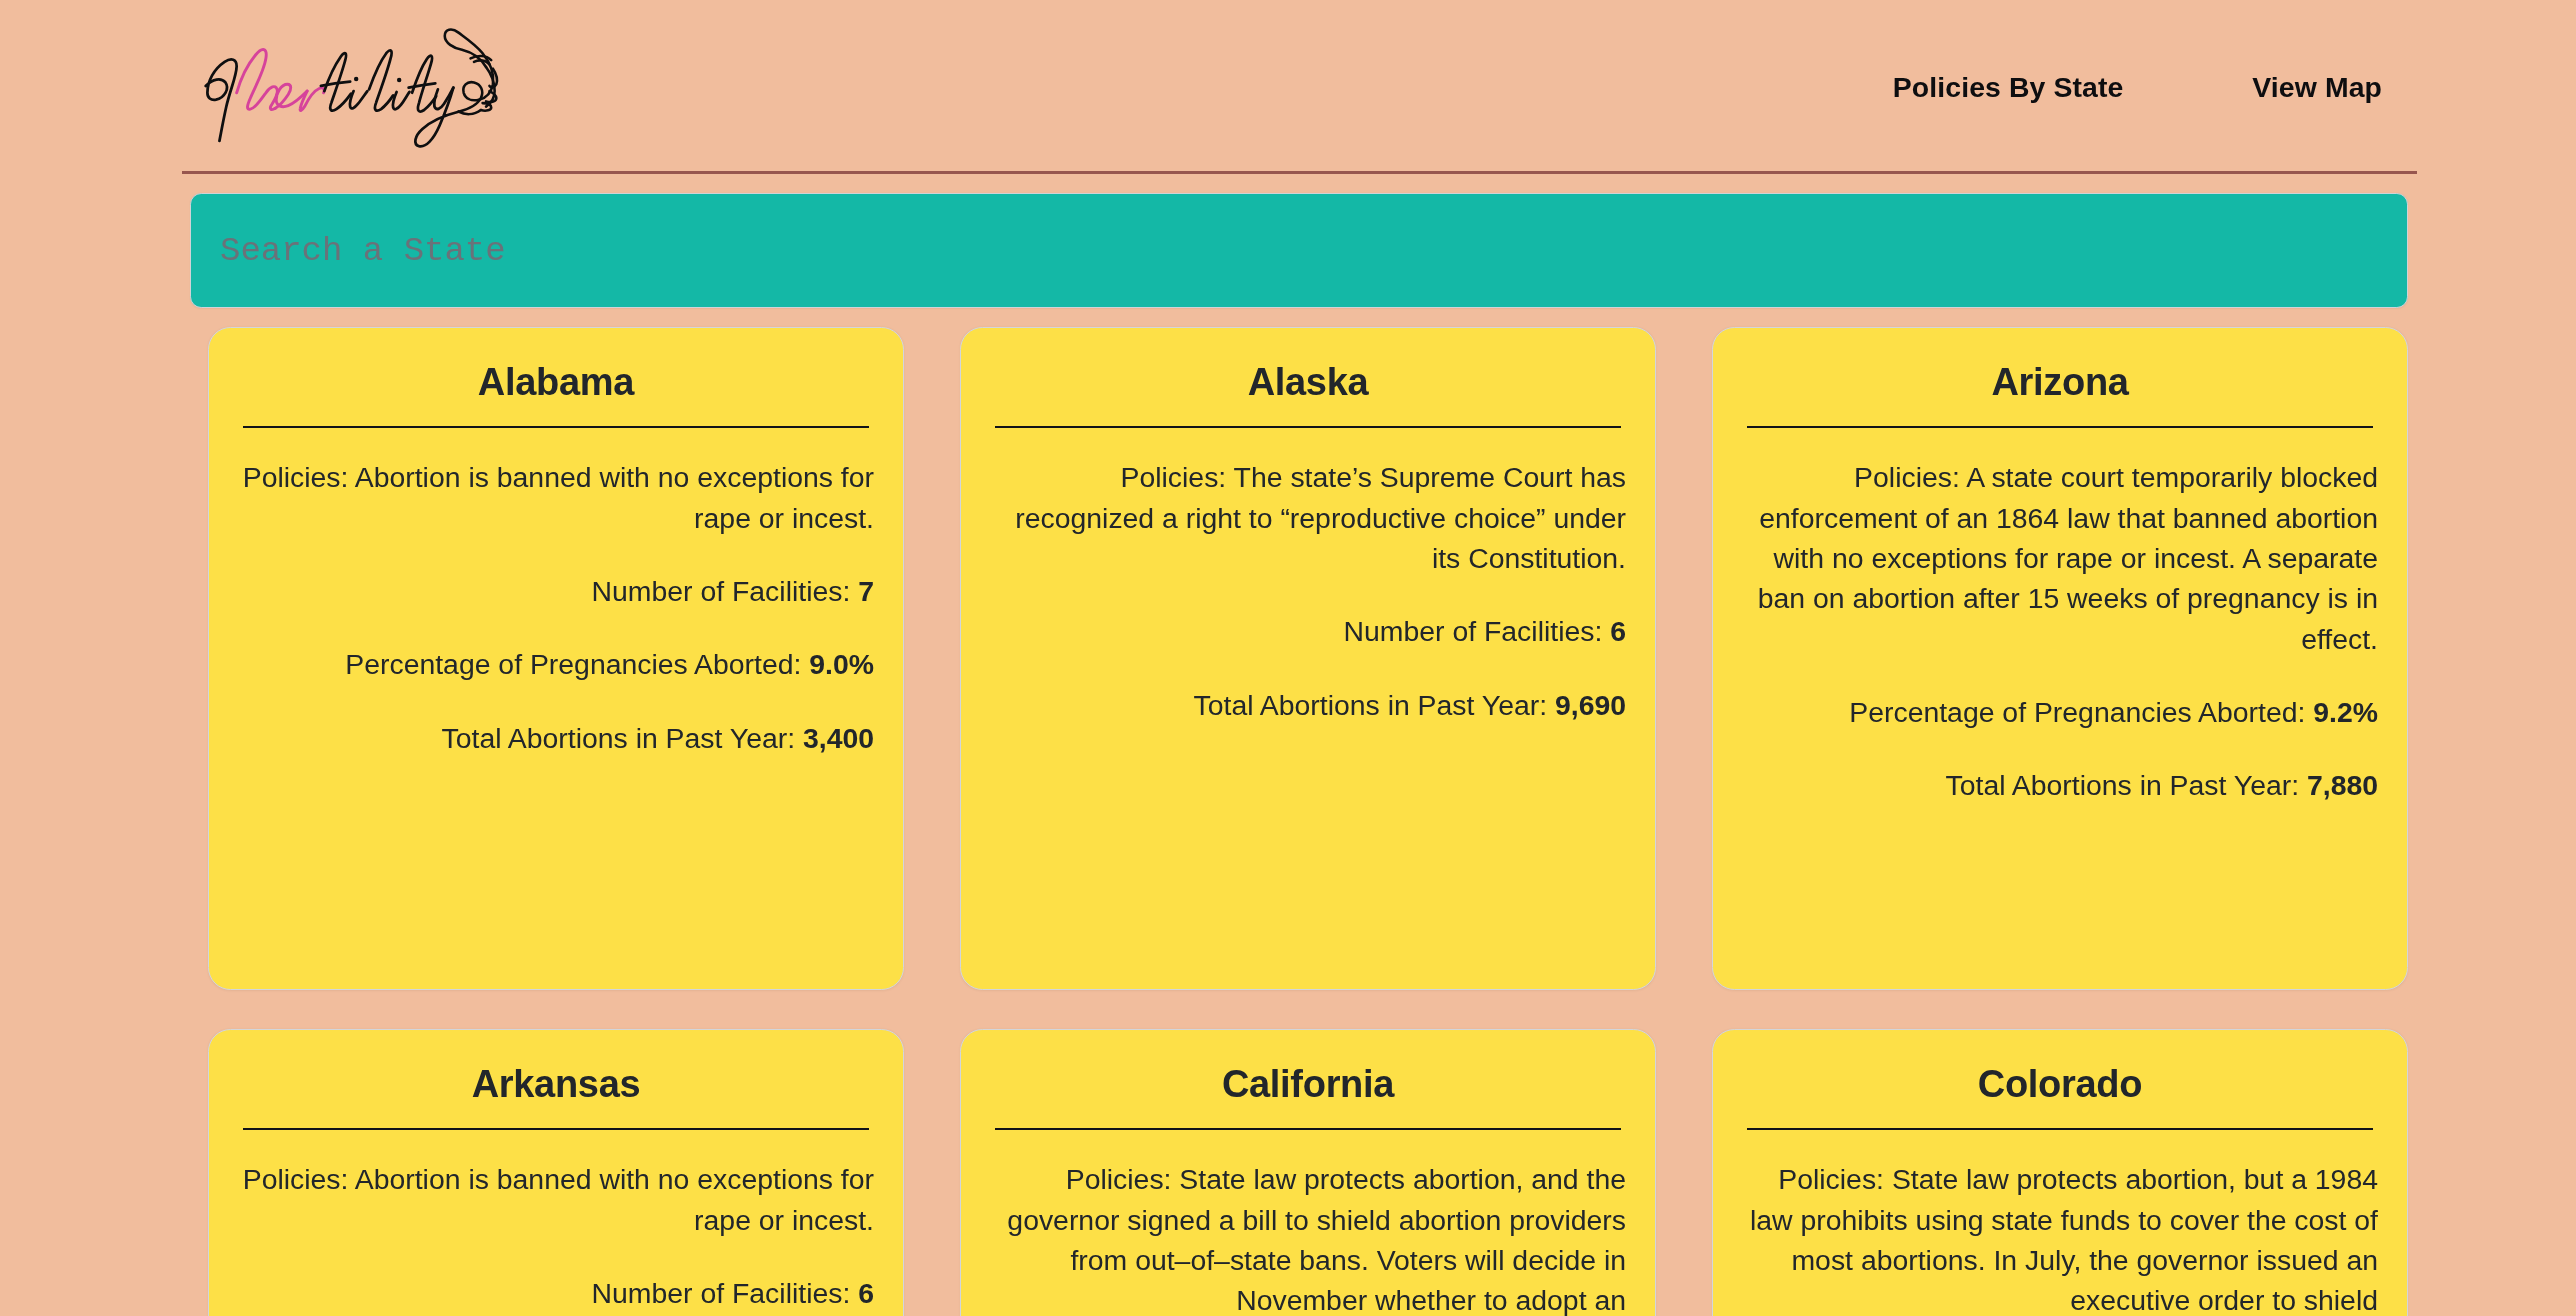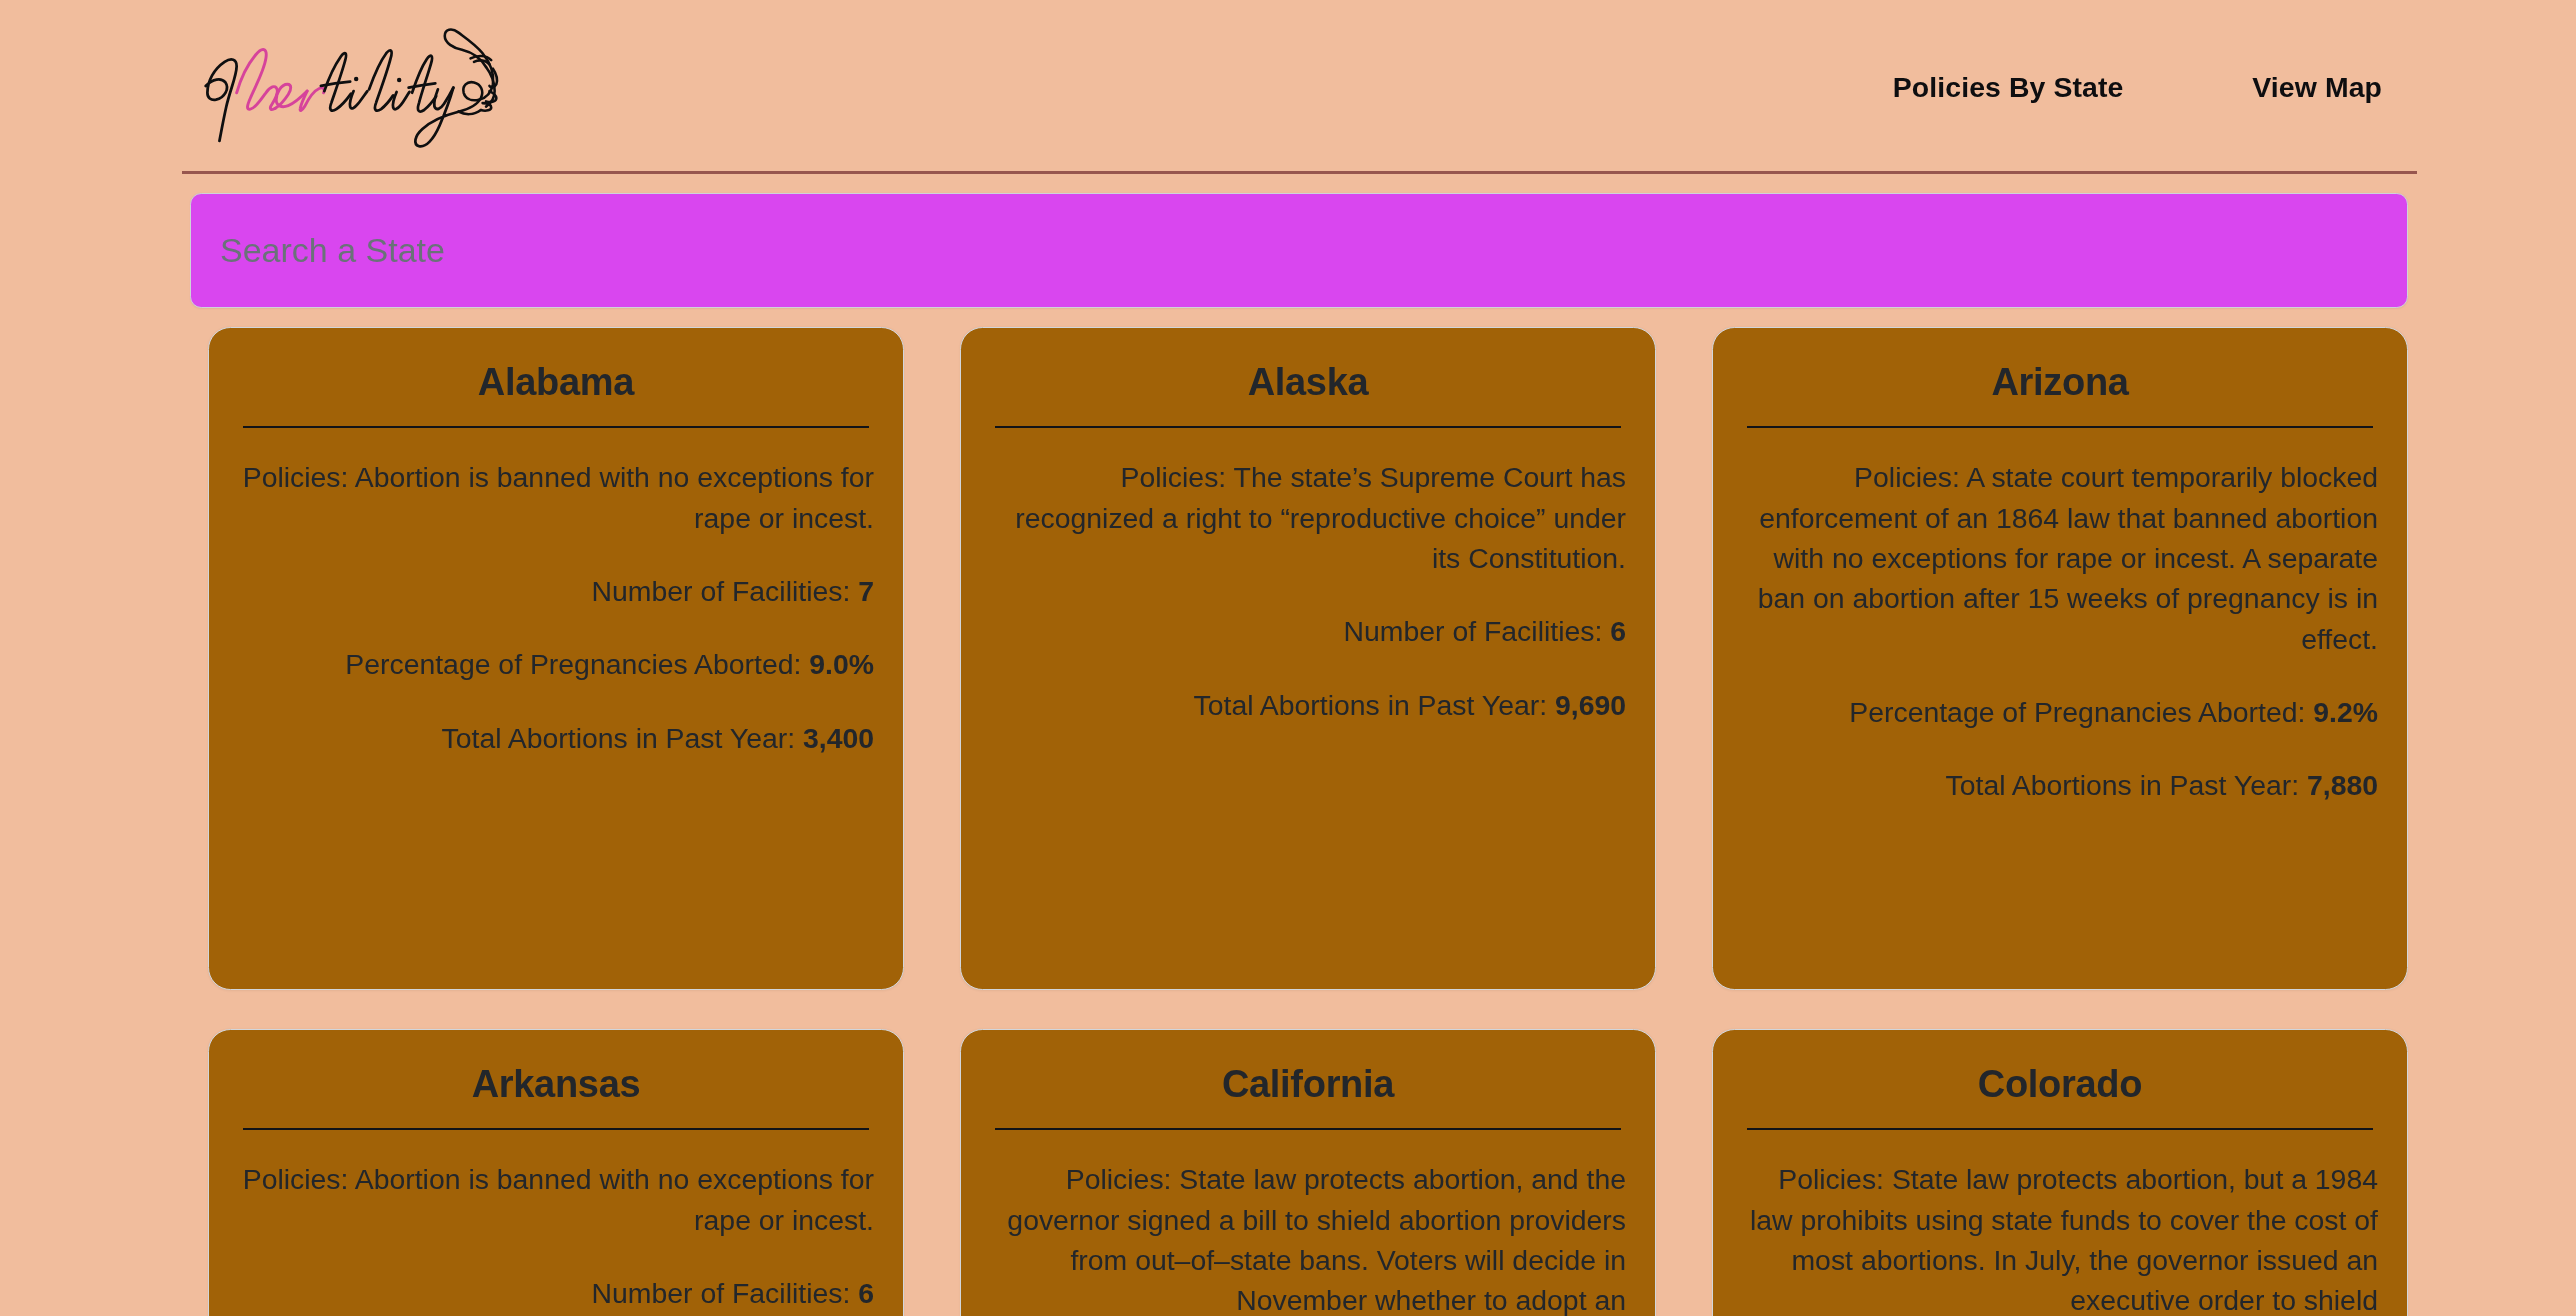--- a/index.html
+++ b/index.html
@@ -76,23 +76,23 @@
     top: 193px;
     width: 2218px;
     height: 115px;
   }
 
   .search-input {
     width: 100%;
     height: 100%;
     border: 0.9px solid #cfd3d8;
     border-radius: 11.2px;
-    background: #d946ef;
+    background: #14b8a6;
     padding: 0 29px;
-    font-family: Liberation Sans, sans-serif;
+    font-family: Liberation Mono, monospace;
     font-size: 34px;
     color: #2b3035;
     outline: none;
     box-shadow: 0 0.9px 1.7px rgba(0,0,0,0.05);
   }
   .search-input::placeholder {
     color: #6a7279;
     opacity: 1;
   }
 
@@ -102,21 +102,21 @@
     left: 208px;
     top: 327px;
     width: 2200px;
     display: grid;
     grid-template-columns: repeat(3, 1fr);
     column-gap: 56px;
     row-gap: 39px;
   }
 
   .card {
-    background: #a16207;
+    background: #fde047;
     border: 0.9px solid #d2d6db;
     border-radius: 22.4px;
     min-height: 663px;
     padding: 31px 29px 34px 29px;
     box-shadow: 0 0.9px 2.6px rgba(0,0,0,0.06);
     display: flex;
     flex-direction: column;
     align-items: stretch;
   }
 

